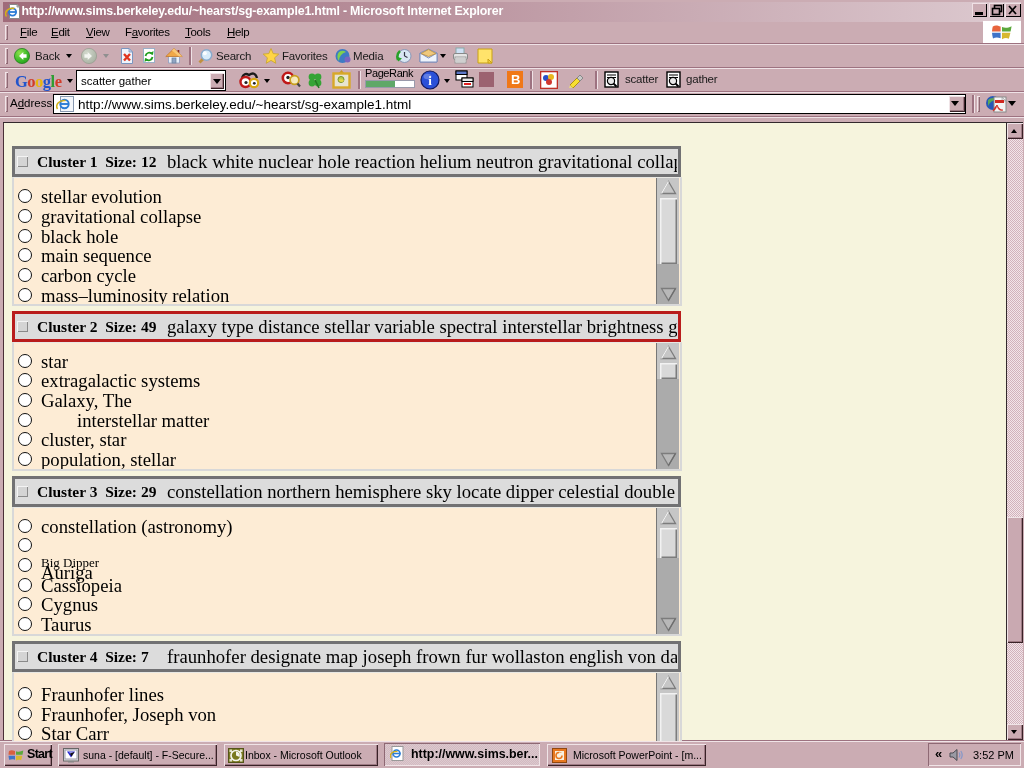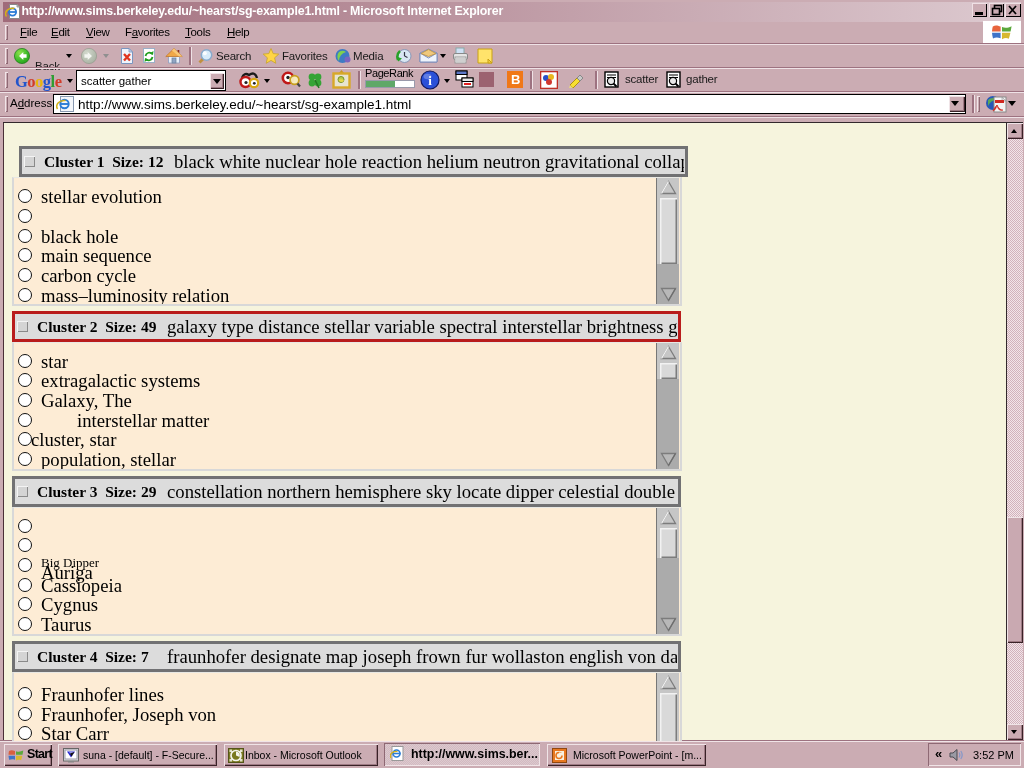--- a/index.html
+++ b/index.html
@@ -75,21 +75,21 @@
         <radialGradient id="gb" cx="0.35" cy="0.3" r="0.9">
           <stop offset="0" stop-color="#8fe04c"></stop>
           <stop offset="0.55" stop-color="#3dbb2a"></stop>
           <stop offset="1" stop-color="#1e8c18"></stop>
         </radialGradient>
       </defs>
       <circle cx="8" cy="8" r="7.6" fill="url(#gb)"></circle>
       <circle cx="8" cy="8" r="7.6" fill="none" stroke="#1a7a14" stroke-width="0.7"></circle>
       <path d="M9.3 4 L5 8 L9.3 12 L9.3 9.7 L12.6 9.7 L12.6 6.3 L9.3 6.3 Z" fill="#fff"></path>
     </svg></div>
-<div class="abs tbtext" style="left:35px;top:60px;">Back</div>
+<div class="abs tbtext" style="left:35px;top:50px;">Back</div>
 <div class="caret" style="left:66px;top:54px;"></div>
 
 <div class="abs" style="left:81px;top:48px;">
  <svg width="16" height="16">
       <defs>
         <radialGradient id="gf" cx="0.35" cy="0.3" r="0.9">
           <stop offset="0" stop-color="#d2d8cc"></stop>
           <stop offset="1" stop-color="#a2ab9c"></stop>
         </radialGradient>
       </defs>
@@ -333,29 +333,30 @@
 <div class="abs raised" style="left:1007px;top:123px;width:16px;height:16px;background:#cbacb3;">
  <div class="caret" style="left:4px;top:6px;border-top:none;border-bottom:4px solid #000;"></div>
   </div>
 <div class="abs raised" style="left:1007px;top:724px;width:16px;height:16px;background:#cbacb3;">
  <div class="caret" style="left:4px;top:6px;"></div>
   </div>
 <div class="abs raised" style="left:1007px;top:517px;width:16px;height:126px;background:#c9a9b1;"></div>
 
 <div class="abs" style="left:0;top:740px;width:1024px;height:1px;background:#9d7280;"></div>
 
-<div class="abs" style="left:12px;top:146px;width:669px;height:31px;background:#dcdcdc;border:3px solid #717173;box-sizing:border-box;margin-left:7px;">
+<div class="abs" style="left:12px;top:146px;width:669px;height:31px;background:#dcdcdc;border:3px solid #717173;box-sizing:border-box;">
  <div class="abs" style="left:2px;top:7px;width:11px;height:11px;background:#d4d4d4;box-shadow:inset 1px 1px 0 #f4f4f4, inset -1px -1px 0 #8a8a8a;"></div>
  <div class="abs" style="left:22px;top:4px;font-family:'Liberation Serif',serif;font-size:15.5px;font-weight:bold;white-space:nowrap;">Cluster 1&nbsp;&nbsp;Size: 12</div>
  <div class="abs" style="left:152px;top:2px;width:510px;overflow:hidden;font-family:'Liberation Serif',serif;font-size:18.7px;white-space:nowrap;">black white nuclear hole reaction helium neutron gravitational collapse deuterium cygnus dwarf</div>
 </div>
 <div class="abs" style="left:12px;top:177px;width:670px;height:129px;background:#fdecd5;border:2px solid #d8d8d8;border-top:1px solid #e8e8e4;box-sizing:border-box;overflow:hidden;">
   <div class="abs" style="left:4px;top:11.4px;width:14px;height:14px;border:1.6px solid #111;border-radius:50%;background:#fff;box-sizing:border-box;"></div>
   <div class="abs" style="left:27px;top:8.4px;font-family:'Liberation Serif',serif;font-size:18.7px;white-space:nowrap;">stellar evolution</div>
   <div class="abs" style="left:4px;top:31.1px;width:14px;height:14px;border:1.6px solid #111;border-radius:50%;background:#fff;box-sizing:border-box;"></div>
+  <div class="abs" style="left:27px;top:28.1px;font-family:'Liberation Serif',serif;font-size:18.7px;white-space:nowrap;">gravitational collapse</div>
   <div class="abs" style="left:4px;top:50.7px;width:14px;height:14px;border:1.6px solid #111;border-radius:50%;background:#fff;box-sizing:border-box;"></div>
   <div class="abs" style="left:27px;top:47.7px;font-family:'Liberation Serif',serif;font-size:18.7px;white-space:nowrap;">black hole</div>
   <div class="abs" style="left:4px;top:70.4px;width:14px;height:14px;border:1.6px solid #111;border-radius:50%;background:#fff;box-sizing:border-box;"></div>
   <div class="abs" style="left:27px;top:67.4px;font-family:'Liberation Serif',serif;font-size:18.7px;white-space:nowrap;">main sequence</div>
   <div class="abs" style="left:4px;top:90.1px;width:14px;height:14px;border:1.6px solid #111;border-radius:50%;background:#fff;box-sizing:border-box;"></div>
   <div class="abs" style="left:27px;top:87.1px;font-family:'Liberation Serif',serif;font-size:18.7px;white-space:nowrap;">carbon cycle</div>
   <div class="abs" style="left:4px;top:109.8px;width:14px;height:14px;border:1.6px solid #111;border-radius:50%;background:#fff;box-sizing:border-box;"></div>
   <div class="abs" style="left:27px;top:106.8px;font-family:'Liberation Serif',serif;font-size:18.7px;white-space:nowrap;">mass–luminosity relation</div>
 </div>
 <div class="abs" style="left:656px;top:178px;width:23px;height:126px;background:#ababab;border-left:1px solid #777;box-sizing:border-box;overflow:hidden;">
@@ -379,21 +380,21 @@
 <div class="abs" style="left:12px;top:342px;width:670px;height:129px;background:#fdecd5;border:2px solid #d8d8d8;border-top:1px solid #e8e8e4;box-sizing:border-box;overflow:hidden;">
   <div class="abs" style="left:4px;top:10.7px;width:14px;height:14px;border:1.6px solid #111;border-radius:50%;background:#fff;box-sizing:border-box;"></div>
   <div class="abs" style="left:27px;top:7.7px;font-family:'Liberation Serif',serif;font-size:18.7px;white-space:nowrap;">star</div>
   <div class="abs" style="left:4px;top:30.4px;width:14px;height:14px;border:1.6px solid #111;border-radius:50%;background:#fff;box-sizing:border-box;"></div>
   <div class="abs" style="left:27px;top:27.4px;font-family:'Liberation Serif',serif;font-size:18.7px;white-space:nowrap;">extragalactic systems</div>
   <div class="abs" style="left:4px;top:50.0px;width:14px;height:14px;border:1.6px solid #111;border-radius:50%;background:#fff;box-sizing:border-box;"></div>
   <div class="abs" style="left:27px;top:47.0px;font-family:'Liberation Serif',serif;font-size:18.7px;white-space:nowrap;">Galaxy, The</div>
   <div class="abs" style="left:4px;top:69.7px;width:14px;height:14px;border:1.6px solid #111;border-radius:50%;background:#fff;box-sizing:border-box;"></div>
   <div class="abs" style="left:27px;top:66.7px;font-family:'Liberation Serif',serif;font-size:18.7px;white-space:nowrap;margin-left:36px;">interstellar matter</div>
   <div class="abs" style="left:4px;top:89.4px;width:14px;height:14px;border:1.6px solid #111;border-radius:50%;background:#fff;box-sizing:border-box;"></div>
-  <div class="abs" style="left:17px;top:86.4px;font-family:'Liberation Serif',serif;font-size:18.7px;white-space:nowrap;">cluster, star</div>
+  <div class="abs" style="left:27px;top:86.4px;font-family:'Liberation Serif',serif;font-size:18.7px;white-space:nowrap;">cluster, star</div>
   <div class="abs" style="left:4px;top:109.0px;width:14px;height:14px;border:1.6px solid #111;border-radius:50%;background:#fff;box-sizing:border-box;"></div>
   <div class="abs" style="left:27px;top:106.0px;font-family:'Liberation Serif',serif;font-size:18.7px;white-space:nowrap;">population, stellar</div>
 </div>
 <div class="abs" style="left:656px;top:343px;width:23px;height:126px;background:#ababab;border-left:1px solid #777;box-sizing:border-box;overflow:hidden;">
  <div class="abs" style="left:0;top:0;width:22px;height:36px;background:#c6c6c6;"></div>
  <div class="abs" style="left:2.5px;top:20px;width:17px;height:16px;background:#d9d9d9;box-shadow:inset 1.5px 1.5px 0 #f2f2f2, inset -1.5px -1.5px 0 #7c7c7c;"></div>
  <svg width="17" height="15" style="position:absolute;left:2.5px;top:2px;">
       <path d="M8.5 1.5 L15.5 13.5 L1.5 13.5 Z" fill="#c6c6c6" stroke="#7c7c7c" stroke-width="1.3"></path>
       <path d="M8.5 1.5 L1.5 13.5" stroke="#f2f2f2" stroke-width="1.4"></path>
     </svg>
@@ -403,20 +404,21 @@
     </svg>
 </div>
 
 <div class="abs" style="left:12px;top:476px;width:669px;height:31px;background:#dcdcdc;border:3px solid #717173;box-sizing:border-box;">
  <div class="abs" style="left:2px;top:7px;width:11px;height:11px;background:#d4d4d4;box-shadow:inset 1px 1px 0 #f4f4f4, inset -1px -1px 0 #8a8a8a;"></div>
  <div class="abs" style="left:22px;top:4px;font-family:'Liberation Serif',serif;font-size:15.5px;font-weight:bold;white-space:nowrap;">Cluster 3&nbsp;&nbsp;Size: 29</div>
  <div class="abs" style="left:152px;top:2px;width:510px;overflow:hidden;font-family:'Liberation Serif',serif;font-size:18.7px;white-space:nowrap;">constellation northern hemisphere sky locate dipper celestial double represent</div>
 </div>
 <div class="abs" style="left:12px;top:507px;width:670px;height:129px;background:#fdecd5;border:2px solid #d8d8d8;border-top:1px solid #e8e8e4;box-sizing:border-box;overflow:hidden;">
   <div class="abs" style="left:4px;top:10.6px;width:14px;height:14px;border:1.6px solid #111;border-radius:50%;background:#fff;box-sizing:border-box;"></div>
+  <div class="abs" style="left:27px;top:7.6px;font-family:'Liberation Serif',serif;font-size:18.7px;white-space:nowrap;">constellation (astronomy)</div>
   <div class="abs" style="left:4px;top:30.3px;width:14px;height:14px;border:1.6px solid #111;border-radius:50%;background:#fff;box-sizing:border-box;"></div>
   <div class="abs" style="left:27px;top:27.3px;font-family:'Liberation Serif',serif;font-size:18.7px;white-space:nowrap;margin-top:27px;">Auriga</div>
   <div class="abs" style="left:4px;top:49.9px;width:14px;height:14px;border:1.6px solid #111;border-radius:50%;background:#fff;box-sizing:border-box;"></div>
   <div class="abs" style="left:27px;top:46.9px;font-family:'Liberation Serif',serif;font-size:13px;white-space:nowrap;">Big Dipper</div>
   <div class="abs" style="left:4px;top:69.6px;width:14px;height:14px;border:1.6px solid #111;border-radius:50%;background:#fff;box-sizing:border-box;"></div>
   <div class="abs" style="left:27px;top:66.6px;font-family:'Liberation Serif',serif;font-size:18.7px;white-space:nowrap;">Cassiopeia</div>
   <div class="abs" style="left:4px;top:89.3px;width:14px;height:14px;border:1.6px solid #111;border-radius:50%;background:#fff;box-sizing:border-box;"></div>
   <div class="abs" style="left:27px;top:86.3px;font-family:'Liberation Serif',serif;font-size:18.7px;white-space:nowrap;">Cygnus</div>
   <div class="abs" style="left:4px;top:109.0px;width:14px;height:14px;border:1.6px solid #111;border-radius:50%;background:#fff;box-sizing:border-box;"></div>
   <div class="abs" style="left:27px;top:106.0px;font-family:'Liberation Serif',serif;font-size:18.7px;white-space:nowrap;">Taurus</div>

